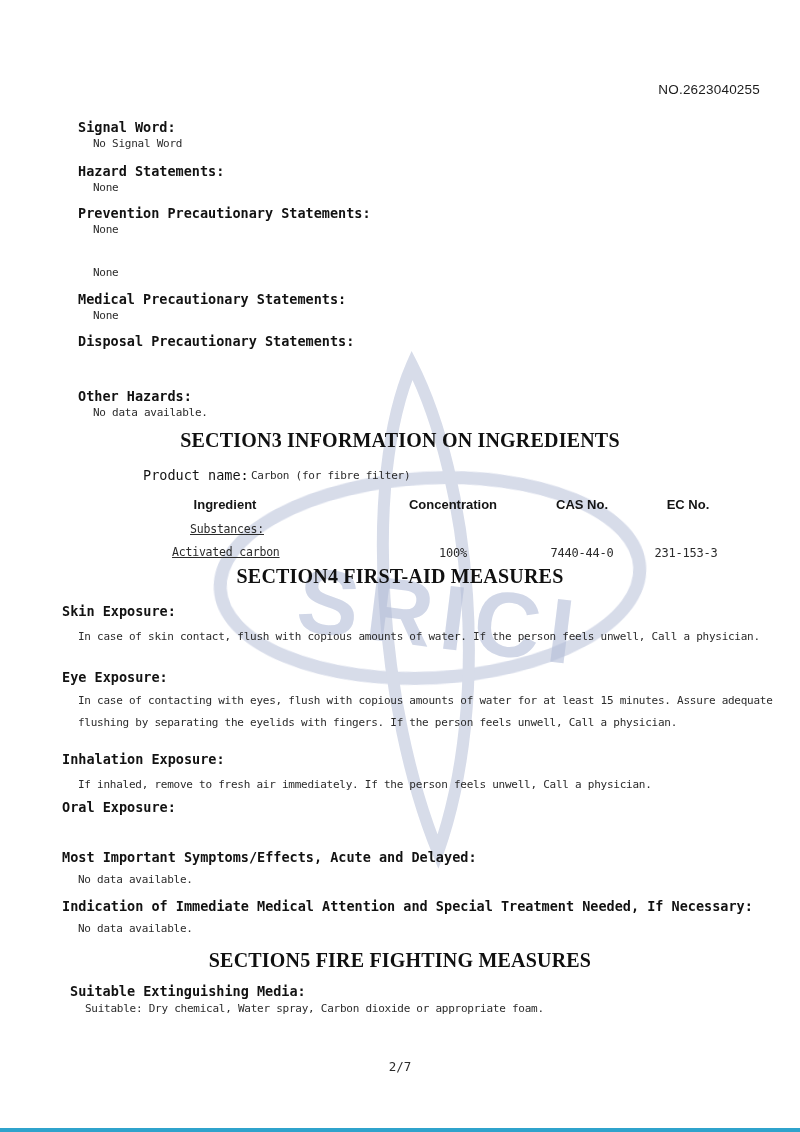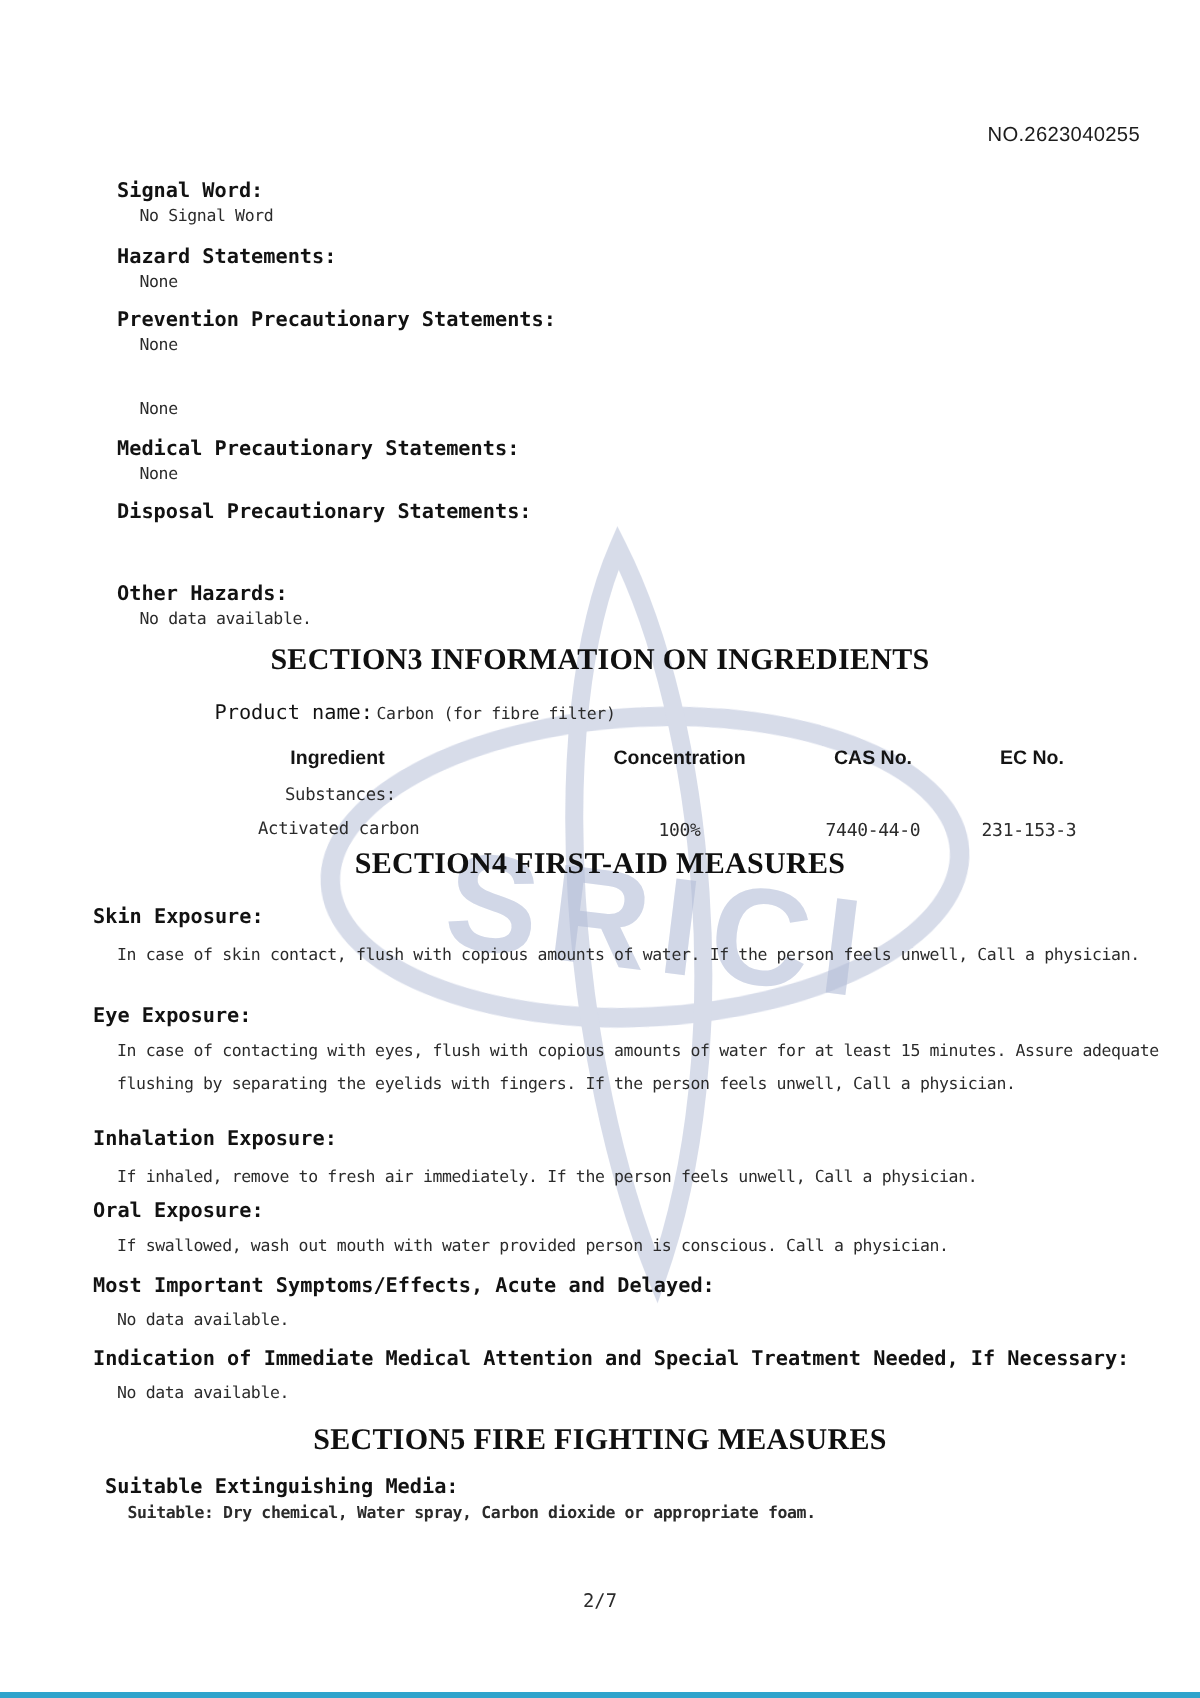--- a/index.html
+++ b/index.html
@@ -34,25 +34,25 @@
     font-size:20px;color:#101010;letter-spacing:0.2px;
   }
   .prod-lbl{position:absolute;left:95px;font-weight:normal;font-size:13.5px;color:#121212;white-space:nowrap;margin-left:48px;}
   .prod-val{position:absolute;left:251px;font-size:11px;letter-spacing:-0.25px;color:#2b2b2b;white-space:nowrap;}
   .th{
     position:absolute;transform:translateX(-50%);white-space:nowrap;
     font-family:"Liberation Sans", sans-serif;font-weight:bold;
     font-size:13px;color:#141414;text-align:center;
   }
   .td-c{position:absolute;transform:translateX(-50%);white-space:nowrap;font-size:12px;letter-spacing:-0.2px;color:#2b2b2b;text-align:center;}
-  .td-l{position:absolute;white-space:nowrap;font-size:11.5px;letter-spacing:-0.2px;color:#2b2b2b;}
+  .td-l{position:absolute;white-space:nowrap;font-size:11.5px;letter-spacing:-0.2px;color:#2b2b2b;text-decoration:underline;}
   .lbl4{position:absolute;left:62px;white-space:nowrap;font-weight:bold;font-size:13.5px;color:#121212;}
   .txt4{position:absolute;left:78px;width:700px;font-size:11px;letter-spacing:-0.25px;color:#2b2b2b;line-height:22px;}
   .lbl5{position:absolute;left:70px;white-space:nowrap;font-weight:bold;font-size:13.5px;color:#121212;}
-  .txt5{position:absolute;left:85px;width:700px;font-size:11px;letter-spacing:-0.25px;color:#2b2b2b;font-weight:bold;}
+  .txt5{position:absolute;left:85px;width:700px;font-size:11px;letter-spacing:-0.25px;color:#2b2b2b;}
   .footer-page{
     position:absolute;left:0;top:1059px;width:100%;text-align:center;
     font-size:12.5px;color:#2b2b2b;
   }
   .bottom-bar{position:absolute;left:0;bottom:0;width:100%;height:4px;}
 </style>
 </head>
 <body>
 
 <div class="page">
@@ -110,21 +110,20 @@
     <div class="lbl4" style="top:603px">Skin Exposure:</div>
     <div class="txt4" style="top:626px">In case of skin contact, flush with copious amounts of water. If the person feels unwell, Call a physician.</div>
 
     <div class="lbl4" style="top:669px">Eye Exposure:</div>
     <div class="txt4" style="top:690px">In case of contacting with eyes, flush with copious amounts of water for at least 15 minutes. Assure adequate flushing by separating the eyelids with fingers. If the person feels unwell, Call a physician.</div>
 
     <div class="lbl4" style="top:751px">Inhalation Exposure:</div>
     <div class="txt4" style="top:774px">If inhaled, remove to fresh air immediately. If the person feels unwell, Call a physician.</div>
 
     <div class="lbl4" style="top:799px">Oral Exposure:</div>
-    <div class="txt4" style="top:820px">If swallowed, wash out mouth with water provided person is conscious. Call a physician.</div>
 
     <div class="lbl4" style="top:849px">Most Important Symptoms/Effects, Acute and Delayed:</div>
     <div class="txt4" style="top:869px">No data available.</div>
 
     <div class="lbl4" style="top:898px">Indication of Immediate Medical Attention and Special Treatment Needed, If Necessary:</div>
     <div class="txt4" style="top:918px">No data available.</div>
 
     <div class="sec-title" style="top:949px">SECTION5 FIRE FIGHTING MEASURES</div>
 
     <div class="lbl5" style="top:983px">Suitable Extinguishing Media:</div>

